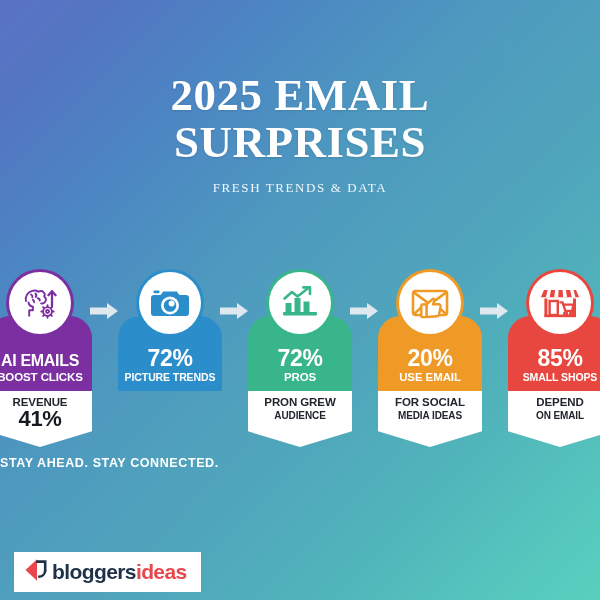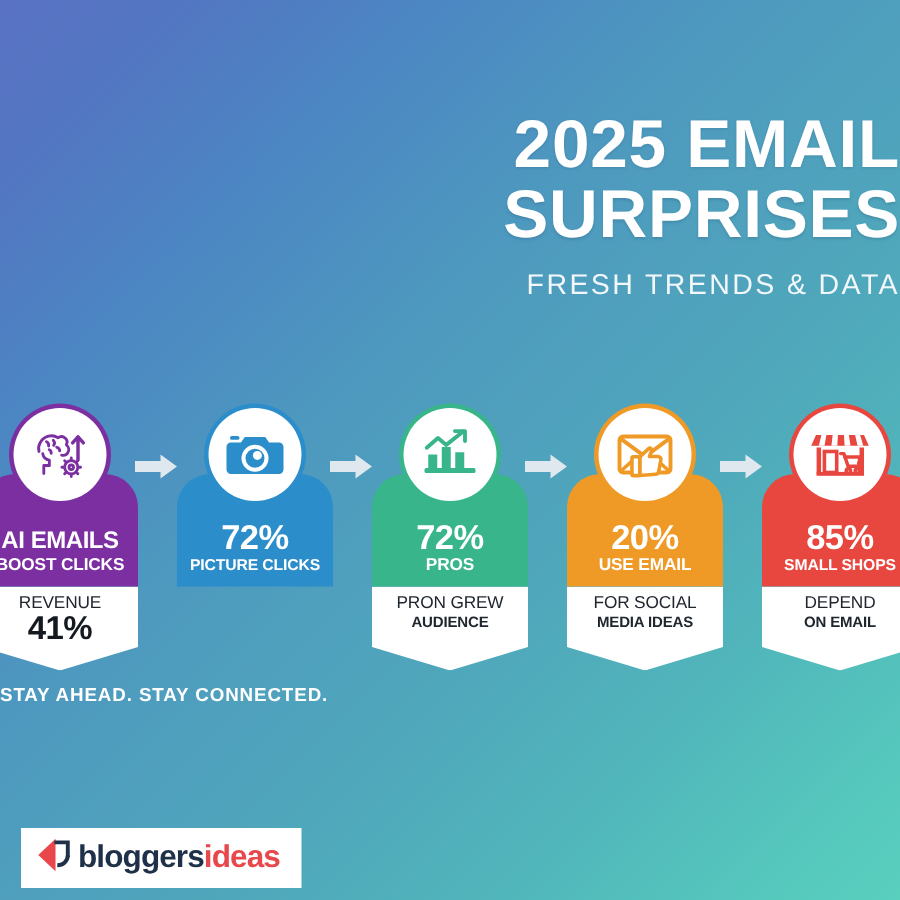--- a/index.html
+++ b/index.html
@@ -16,29 +16,29 @@
         #5376c2 10%,
         #4c86c3 24%,
         #4d98bf 40%,
         #4fa0bd 52%,
         #4fa8bb 64%,
         #51b6bb 78%,
         #56c8bd 92%,
         #59cfbe 100%);
   }
   
-  .header{position:absolute;top:72px;left:0;width:600px;text-align:right;}
+  .header{position:absolute;top:72px;left:0;width:600px;text-align:center;font-family:Liberation Serif, serif;}
   .title{
     color:#ffffff;font-weight:bold;
     font-size:45px;line-height:47px;letter-spacing:0.5px;
     text-shadow:0 1px 2px rgba(30,50,90,.18);
   }
   .title .ln{display:block;}
   .subtitle{
-    margin-top:14px;color:#f2f7fb;font-size:19px;letter-spacing:1.6px;
+    margin-top:14px;color:#f2f7fb;font-size:13px;letter-spacing:1.6px;
     font-weight:400;
   }
   
   .row{
     position:absolute;top:272px;left:0;width:600px;height:175px;
     display:flex;justify-content:center;align-items:flex-start;
   }
   .cardwrap{
     position:relative;width:104px;height:175px;flex:0 0 104px;
   }
@@ -83,21 +83,21 @@
   
   .banner{
     position:absolute;top:119px;left:0;width:104px;height:56px;
     background:#ffffff;z-index:1;
     -webkit-clip-path:polygon(0 0,100% 0,100% 72%,50% 100%,0 72%);
     clip-path:polygon(0 0,100% 0,100% 72%,50% 100%,0 72%);
     display:flex;flex-direction:column;align-items:center;
     padding-top:5px;box-sizing:border-box;
   }
   .bline1{
-    color:#20262e;font-weight:normal;font-size:11.5px;line-height:13px;
+    color:#20262e;font-weight:bold;font-size:11.5px;line-height:13px;
     letter-spacing:-0.1px;white-space:nowrap;
   }
   .bline2{
     color:#141a20;font-weight:bold;font-size:22px;line-height:20px;
     letter-spacing:-0.4px;white-space:nowrap;margin-top:0px;
   }
   .bline2.word{font-size:10px;line-height:13px;letter-spacing:-0.1px;font-weight:bold;color:#20262e;}
   
   .tagline{
     position:absolute;top:456px;left:0;width:600px;text-align:left;
@@ -176,21 +176,21 @@
             <path d="M4 9h6.6l2.6-3.6h13.6L29.4 9H36a3 3 0 0 1 3 3v15a3 3 0 0 1-3 3H4a3 3 0 0 1-3-3V12a3 3 0 0 1 3-3z" fill="#2b8ecb"></path>
             <circle cx="20" cy="19.5" r="9" fill="#ffffff"></circle>
             <circle cx="20" cy="19.5" r="6.3" fill="#2b8ecb"></circle>
             <circle cx="21.6" cy="17.6" r="3" fill="#ffffff"></circle>
             <rect x="3.4" y="4.6" width="6.2" height="2.6" rx="1.1" fill="#2b8ecb"></rect>
           </svg>
         </span>
       </div>
       <div class="body" style="background:#2b8ecb;">
         <div class="stat">72%</div>
-        <div class="statlabel tight">PICTURE CLICKS</div>
+        <div class="statlabel tight">PICTURE TRENDS</div>
       </div>
     </div>
 
     <div class="arrow">
       <svg width="30" height="18" viewBox="0 0 30 18">
         <path d="M0 5.4h17V1l11 8-11 8v-4.4H0z" fill="#dfe8ee"></path>
       </svg>
     </div>
 
     <div class="cardwrap">

